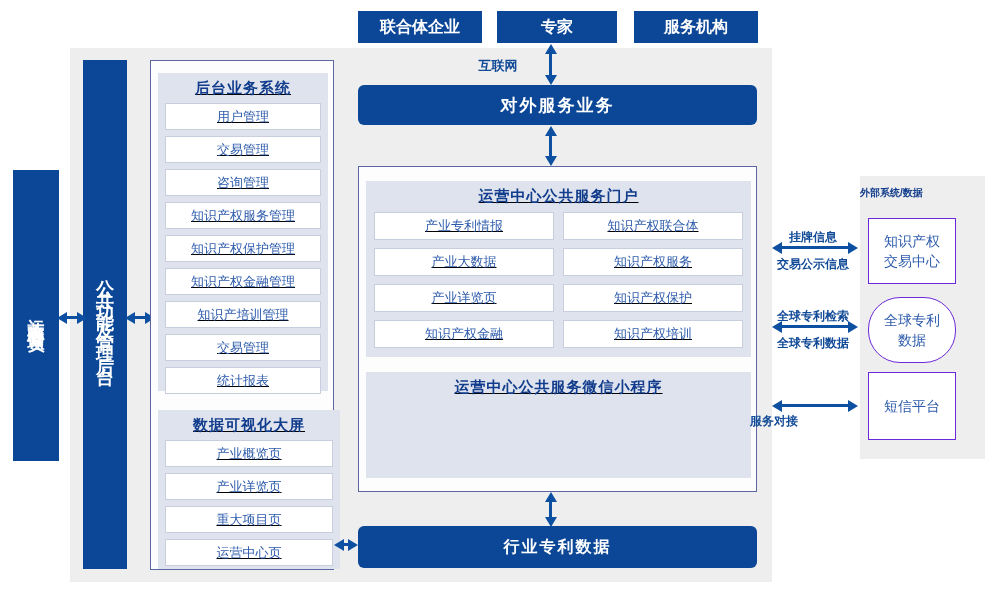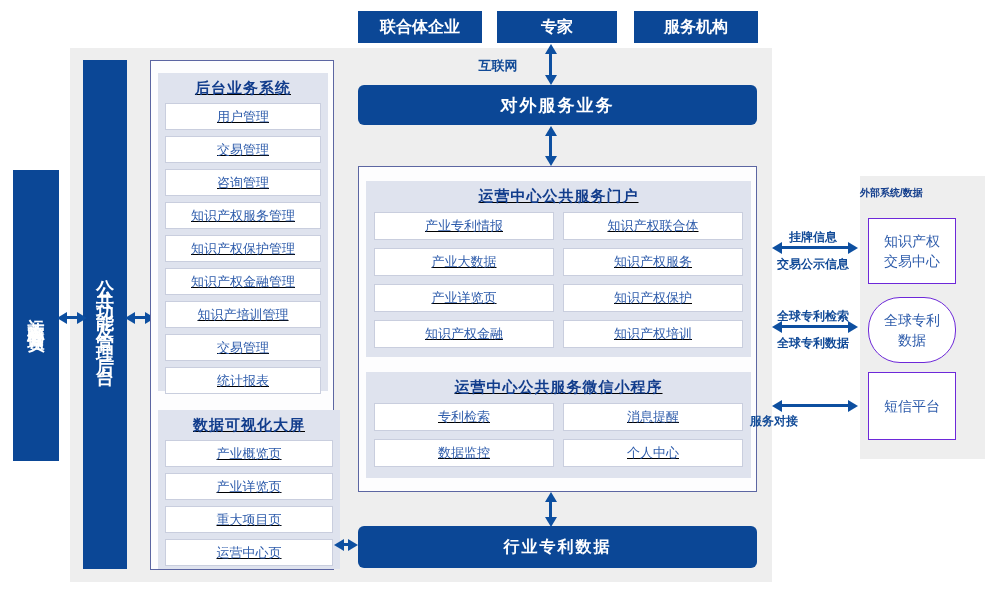--- a/index.html
+++ b/index.html
@@ -129,26 +129,20 @@
         <div class="item-box">产业大数据</div>
         <div class="item-box">知识产权服务</div>
         <div class="item-box">产业详览页</div>
         <div class="item-box">知识产权保护</div>
         <div class="item-box">知识产权金融</div>
         <div class="item-box">知识产权培训</div>
       </div>
     </div>
     <div class="subpanel" style="left:7px;top:205px;width:385px;height:106px;">
       <div class="sub-title">运营中心公共服务微信小程序</div>
-      <div class="item-grid">
-        <div class="item-box">专利检索</div>
-        <div class="item-box">消息提醒</div>
-        <div class="item-box">数据监控</div>
-        <div class="item-box">个人中心</div>
-      </div>
     </div>
   </div>
 
   <div class="av" style="left:549px;top:501px;height:17px;"></div>
   <div class="blue-box wide-bar" style="top:526px;height:42px;font-size:16px;">
       <span>行业专利数据</span>
     </div>
   <div class="ah" style="left:343px;top:543px;width:6px;"></div>
 
   <div class="ext-title">外部系统/数据</div>

